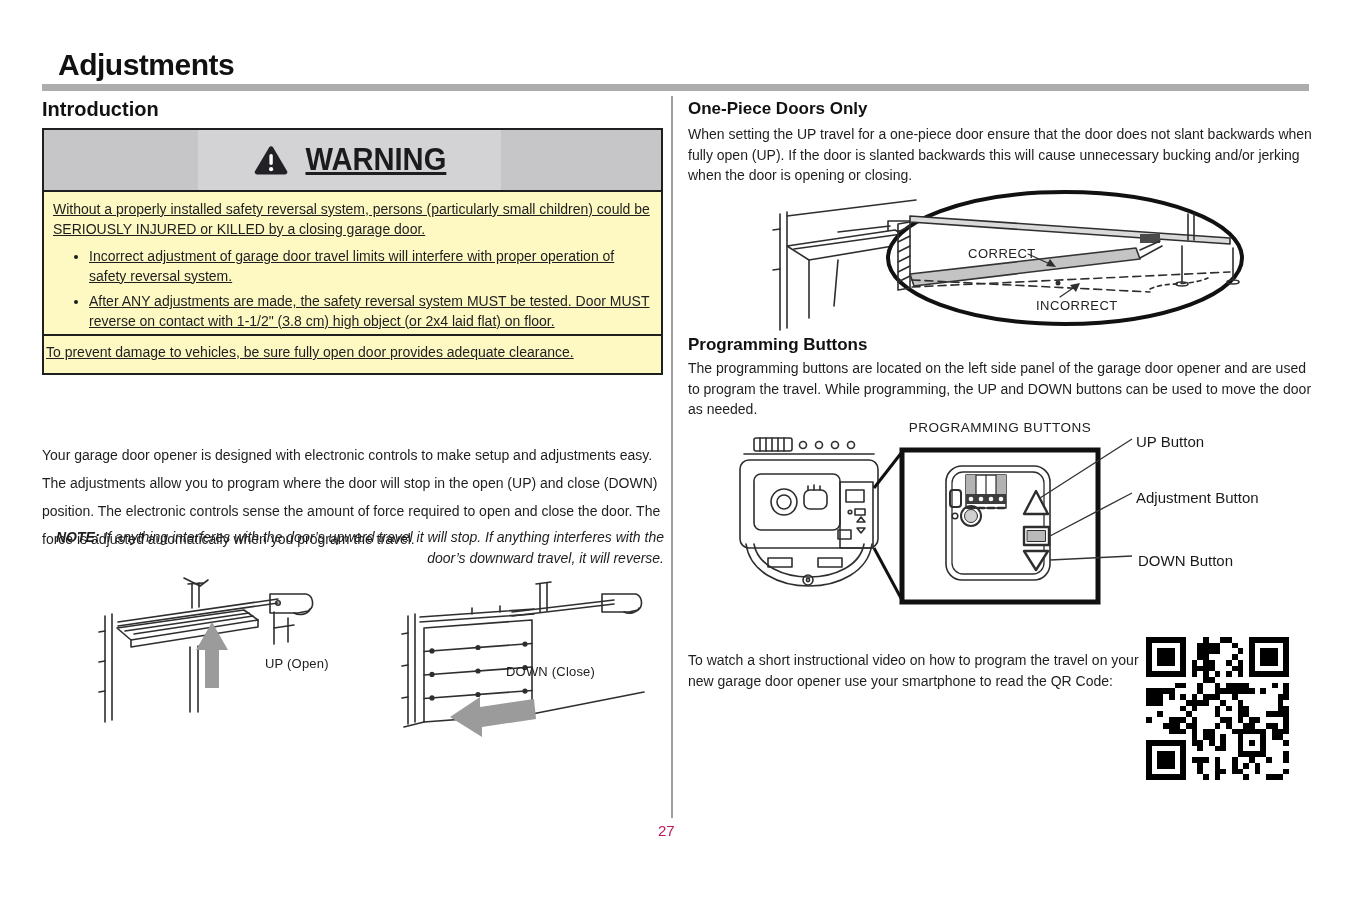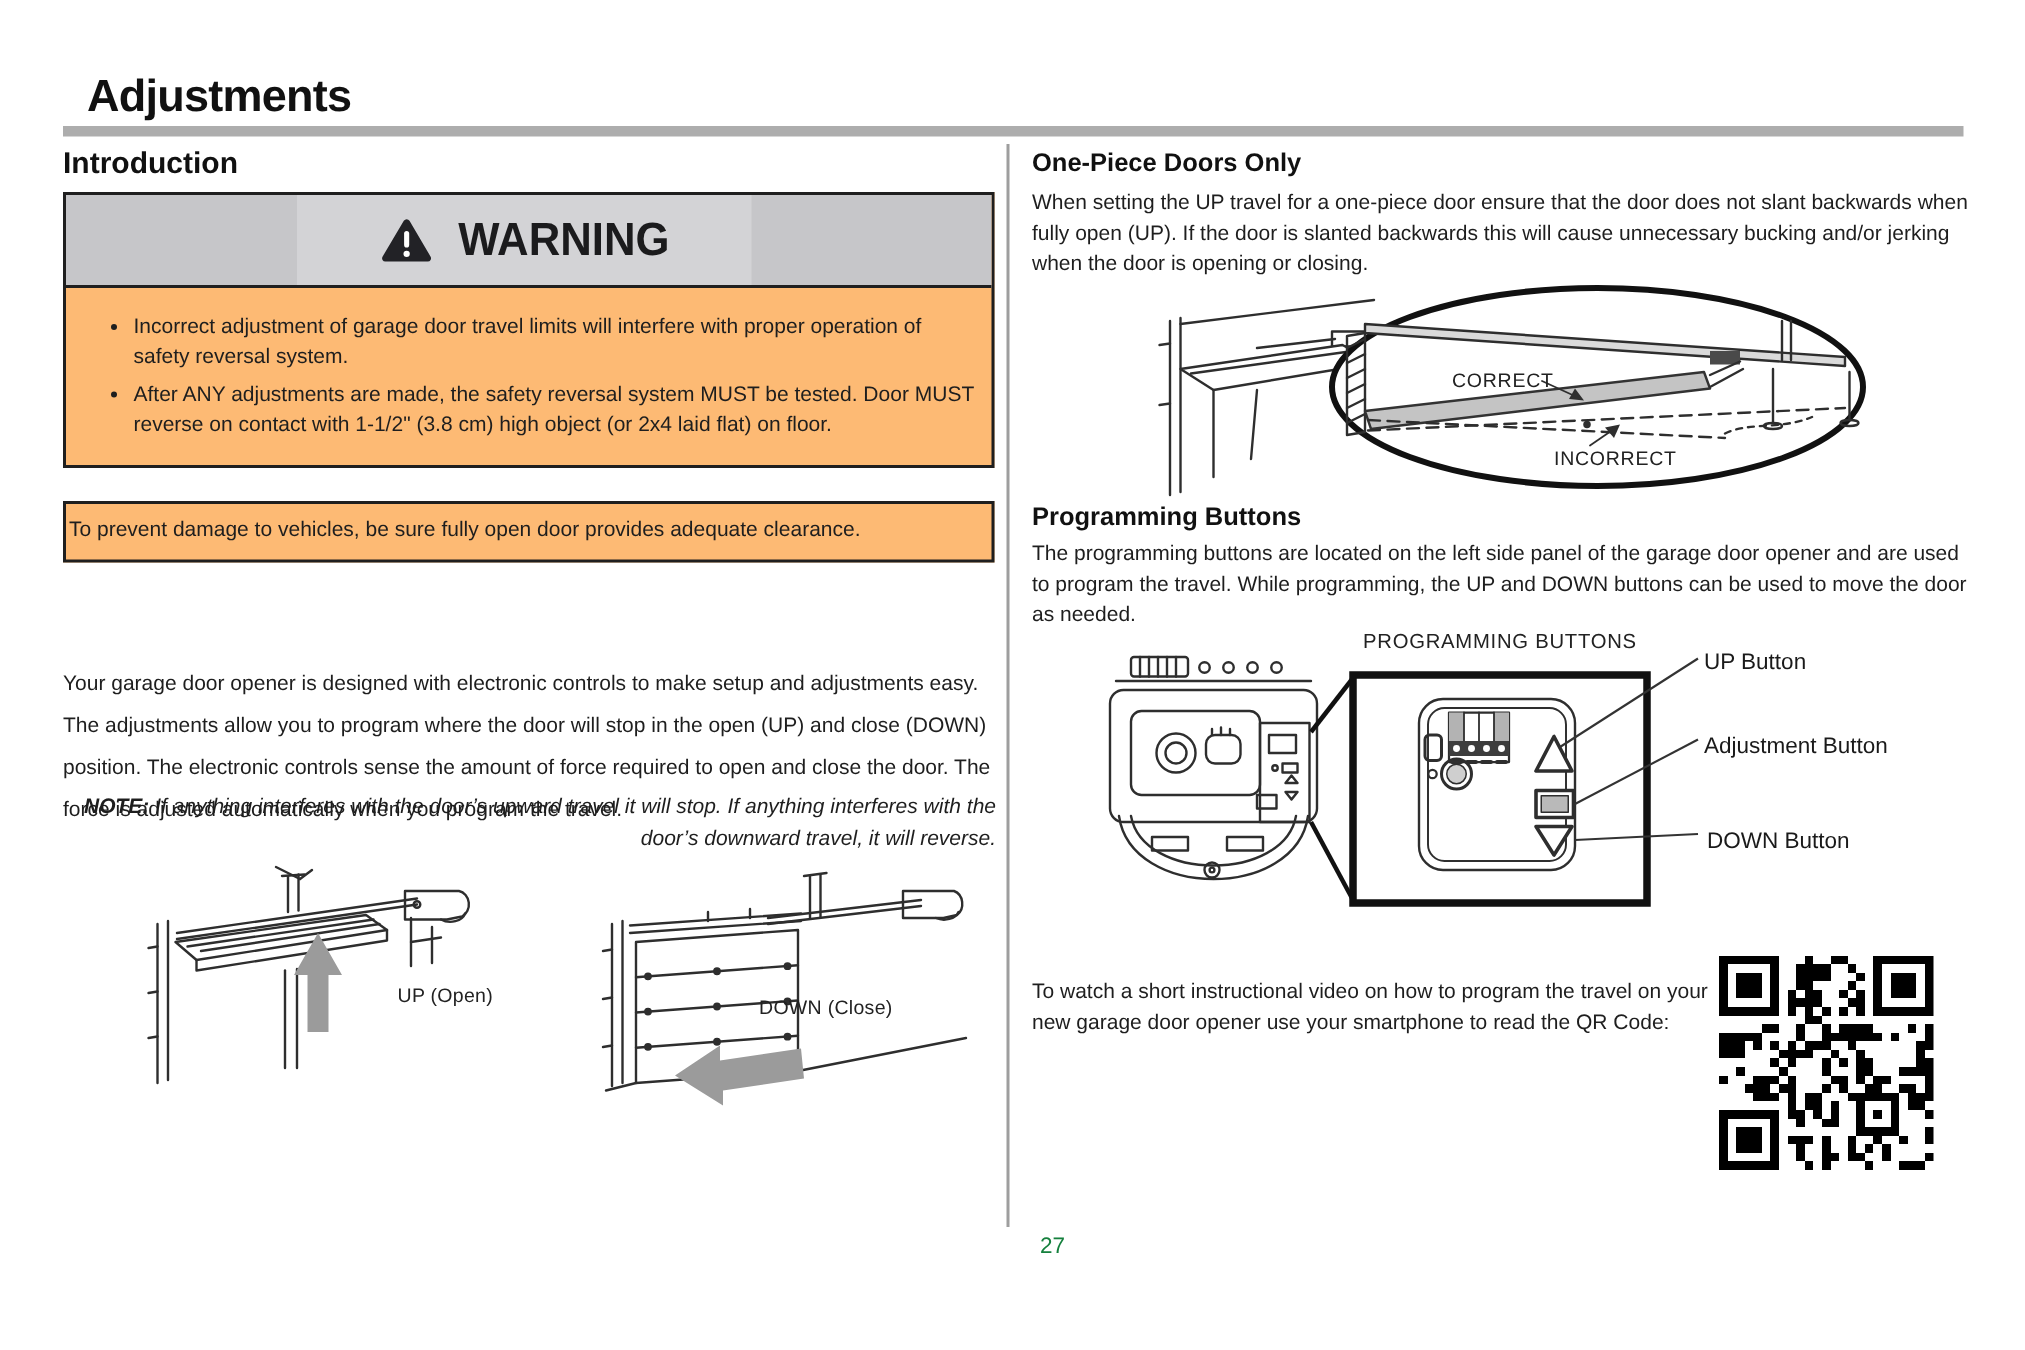--- a/index.html
+++ b/index.html
@@ -6,24 +6,24 @@
   body{
     width:1350px;height:900px;position:relative;background:#ffffff;
     font-family:"Liberation Sans", sans-serif;color:#1e1e1e;overflow:hidden;
     -webkit-font-smoothing:antialiased;
   }
   .abs{position:absolute;}
   
   .title{left:58px;top:48px;font-size:30px;font-weight:bold;letter-spacing:-0.5px;color:#111;}
   .title-rule{left:42px;top:84px;width:1267px;height:7px;background:#adadad;}
   .col-divider{left:671px;top:96px;width:2px;height:722px;background:#9e9e9e;}
-  .page-number{left:680px;top:822px;width:30px;text-align:right;font-size:15px;color:#15803d;}
+  .page-number{left:658px;top:822px;width:30px;text-align:left;font-size:15px;color:#be185d;}
   
   .lc-heading{left:42px;top:98px;font-size:20px;font-weight:bold;color:#111;}
-  .alert-box{left:42px;width:617px;border:2px solid #1f1f1f;background:#fdba74;}
+  .alert-box{left:42px;width:617px;border:2px solid #1f1f1f;background:#fef9c3;text-decoration:underline;}
   .warning-box{top:128px;}
   .caution-box{top:334px;}
   .alert-header{position:relative;background:#c6c6c9;border-bottom:2px solid #1f1f1f;
     display:flex;align-items:center;justify-content:center;gap:13px;}
   .warning-box .alert-header{height:60px;}
   .caution-box .alert-header{height:53px;}
   .alert-header-shade{position:absolute;left:25%;top:0;width:49%;height:100%;background:#d3d3d6;}
   .alert-title{position:relative;font-size:31px;font-weight:bold;color:#1b1b1d;
     letter-spacing:0;display:inline-block;transform:scaleX(.94);}
   .warn-tri{position:relative;}
@@ -77,20 +77,21 @@
     <div class="alert-header">
       <div class="alert-header-shade"></div>
       <svg class="warn-tri" width="34" height="30" viewBox="0 0 34 30">
         <path d="M15.2,2.2 a2.3,2.3 0 0 1 3.8,0 L33,26 a2.2,2.2 0 0 1 -1.9,3.4 H3 A2.2,2.2 0 0 1 1.1,26 Z" fill="#222226"></path>
         <rect x="15.4" y="9" width="3.4" height="11" rx="1.7" fill="#ffffff"></rect>
         <circle cx="17.1" cy="24.2" r="2.1" fill="#ffffff"></circle>
       </svg>
       <span class="alert-title">WARNING</span>
     </div>
     <div class="alert-body">
+      <p>Without a properly installed safety reversal system, persons (particularly small children) could be SERIOUSLY INJURED or KILLED by a closing garage door.</p>
       <ul>
         <li>Incorrect adjustment of garage door travel limits will interfere with proper operation of safety reversal system.</li>
         <li>After ANY adjustments are made, the safety reversal system MUST be tested. Door MUST reverse on contact with 1-1/2" (3.8 cm) high object (or 2x4 laid flat) on floor.</li>
       </ul>
     </div>
   </div>
 
   <div class="abs alert-box caution-box">
     <div class="alert-body">
       <p>To prevent damage to vehicles, be sure fully open door provides adequate clearance.</p>

